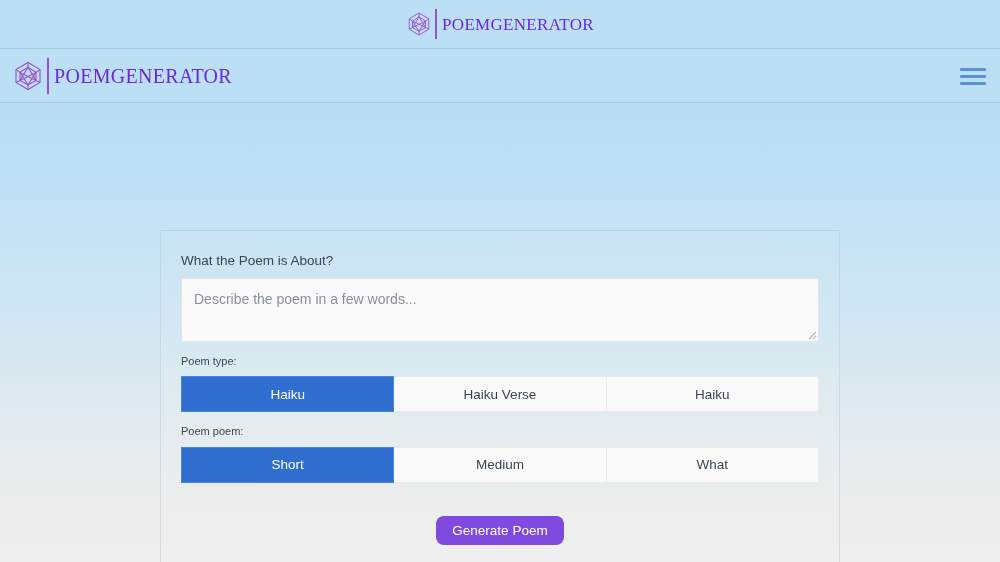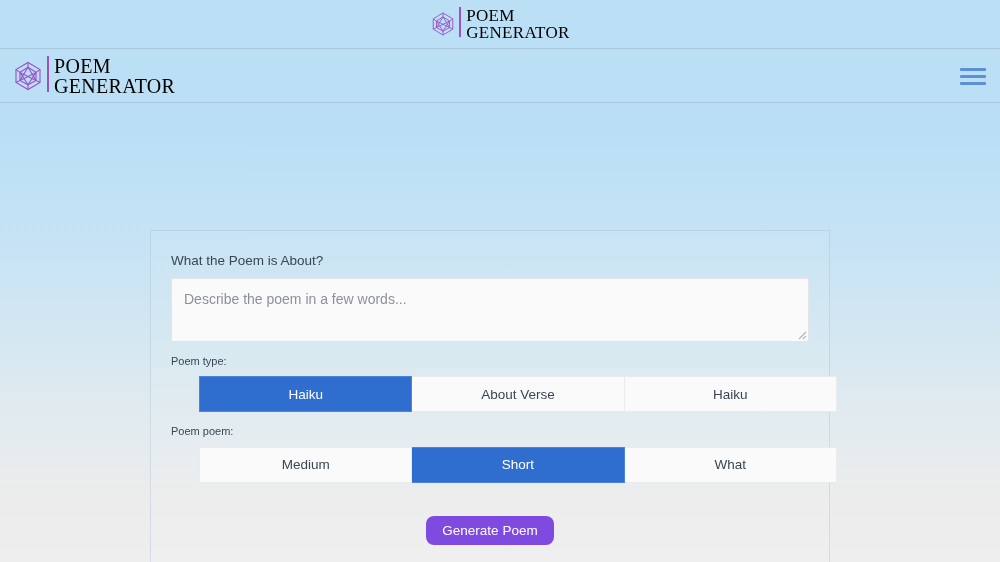--- a/index.html
+++ b/index.html
@@ -72,23 +72,23 @@
     flex: 0 0 auto;
   }
   .logo-divider {
     width: 2px;
     align-self: stretch;
     background: #9b52c9;
     margin: 0 5px 0 3px;
   }
   .logo-words {
     display: flex;
-    flex-direction: column;
-    justify-content: center;
-    color: #000000;
+    flex-direction: row;
+    justify-content: center;
+    color: #6d28d9;
     font-family: "Liberation Serif", serif;
     letter-spacing: .3px;
   }
   .logo-line1 { line-height: 1.0; }
   .logo-line2 { line-height: 1.0; }
 
   .banner-logo .logo-mark { width: 26px; height: 26px; }
   .banner-logo .logo-line1 { font-size: 17px; }
   .banner-logo .logo-line2 { font-size: 17px; }
   .banner-logo .logo-divider { height: 30px; }
@@ -115,21 +115,21 @@
     display: block;
     height: 3px;
     width: 26px;
     background: #5b8fd6;
     border-radius: 1px;
   }
 
   
   .card {
     position: absolute;
-    left: 150px;
+    left: 160px;
     top: 230px;
     width: 680px;
     height: 332px;
     box-sizing: border-box;
     border: 1px solid rgba(150, 180, 205, 0.30);
     border-bottom: none;
     background: rgba(255, 255, 255, 0.06);
     padding: 22px 20px 0 20px;
   }
 
@@ -177,21 +177,20 @@
   .group-label {
     font-size: 11px;
     color: #3b4653;
     margin: 13px 0 8px 0;
     line-height: 1.2;
   }
   .btn-group {
     display: flex;
     width: 638px;
     height: 36px;
-    margin-left: 28px;
   }
   .seg-btn {
     flex: 1 1 0;
     display: flex;
     align-items: center;
     justify-content: center;
     font-family: "Liberation Sans", sans-serif;
     font-size: 13.5px;
     color: #3b4653;
     background: #fafafb;
@@ -307,28 +306,28 @@
         <g stroke="#b0b3b8" stroke-width="1.1">
           <line x1="11" y1="4" x2="4" y2="11"></line>
           <line x1="11" y1="8" x2="8" y2="11"></line>
         </g>
       </svg>
     </div>
 
     <div class="group-label">Poem type:</div>
     <div class="btn-group">
       <button class="seg-btn active">Haiku</button>
-      <button class="seg-btn">About Verse</button>
+      <button class="seg-btn">Haiku Verse</button>
       <button class="seg-btn">Haiku</button>
     </div>
 
     <div class="group-label">Poem poem:</div>
     <div class="btn-group">
+      <button class="seg-btn active">Short</button>
       <button class="seg-btn">Medium</button>
-      <button class="seg-btn active">Short</button>
       <button class="seg-btn">What</button>
     </div>
 
     <div class="generate-row">
       <button class="generate-btn">Generate Poem</button>
     </div>
 
   </div>
 
 </div>

